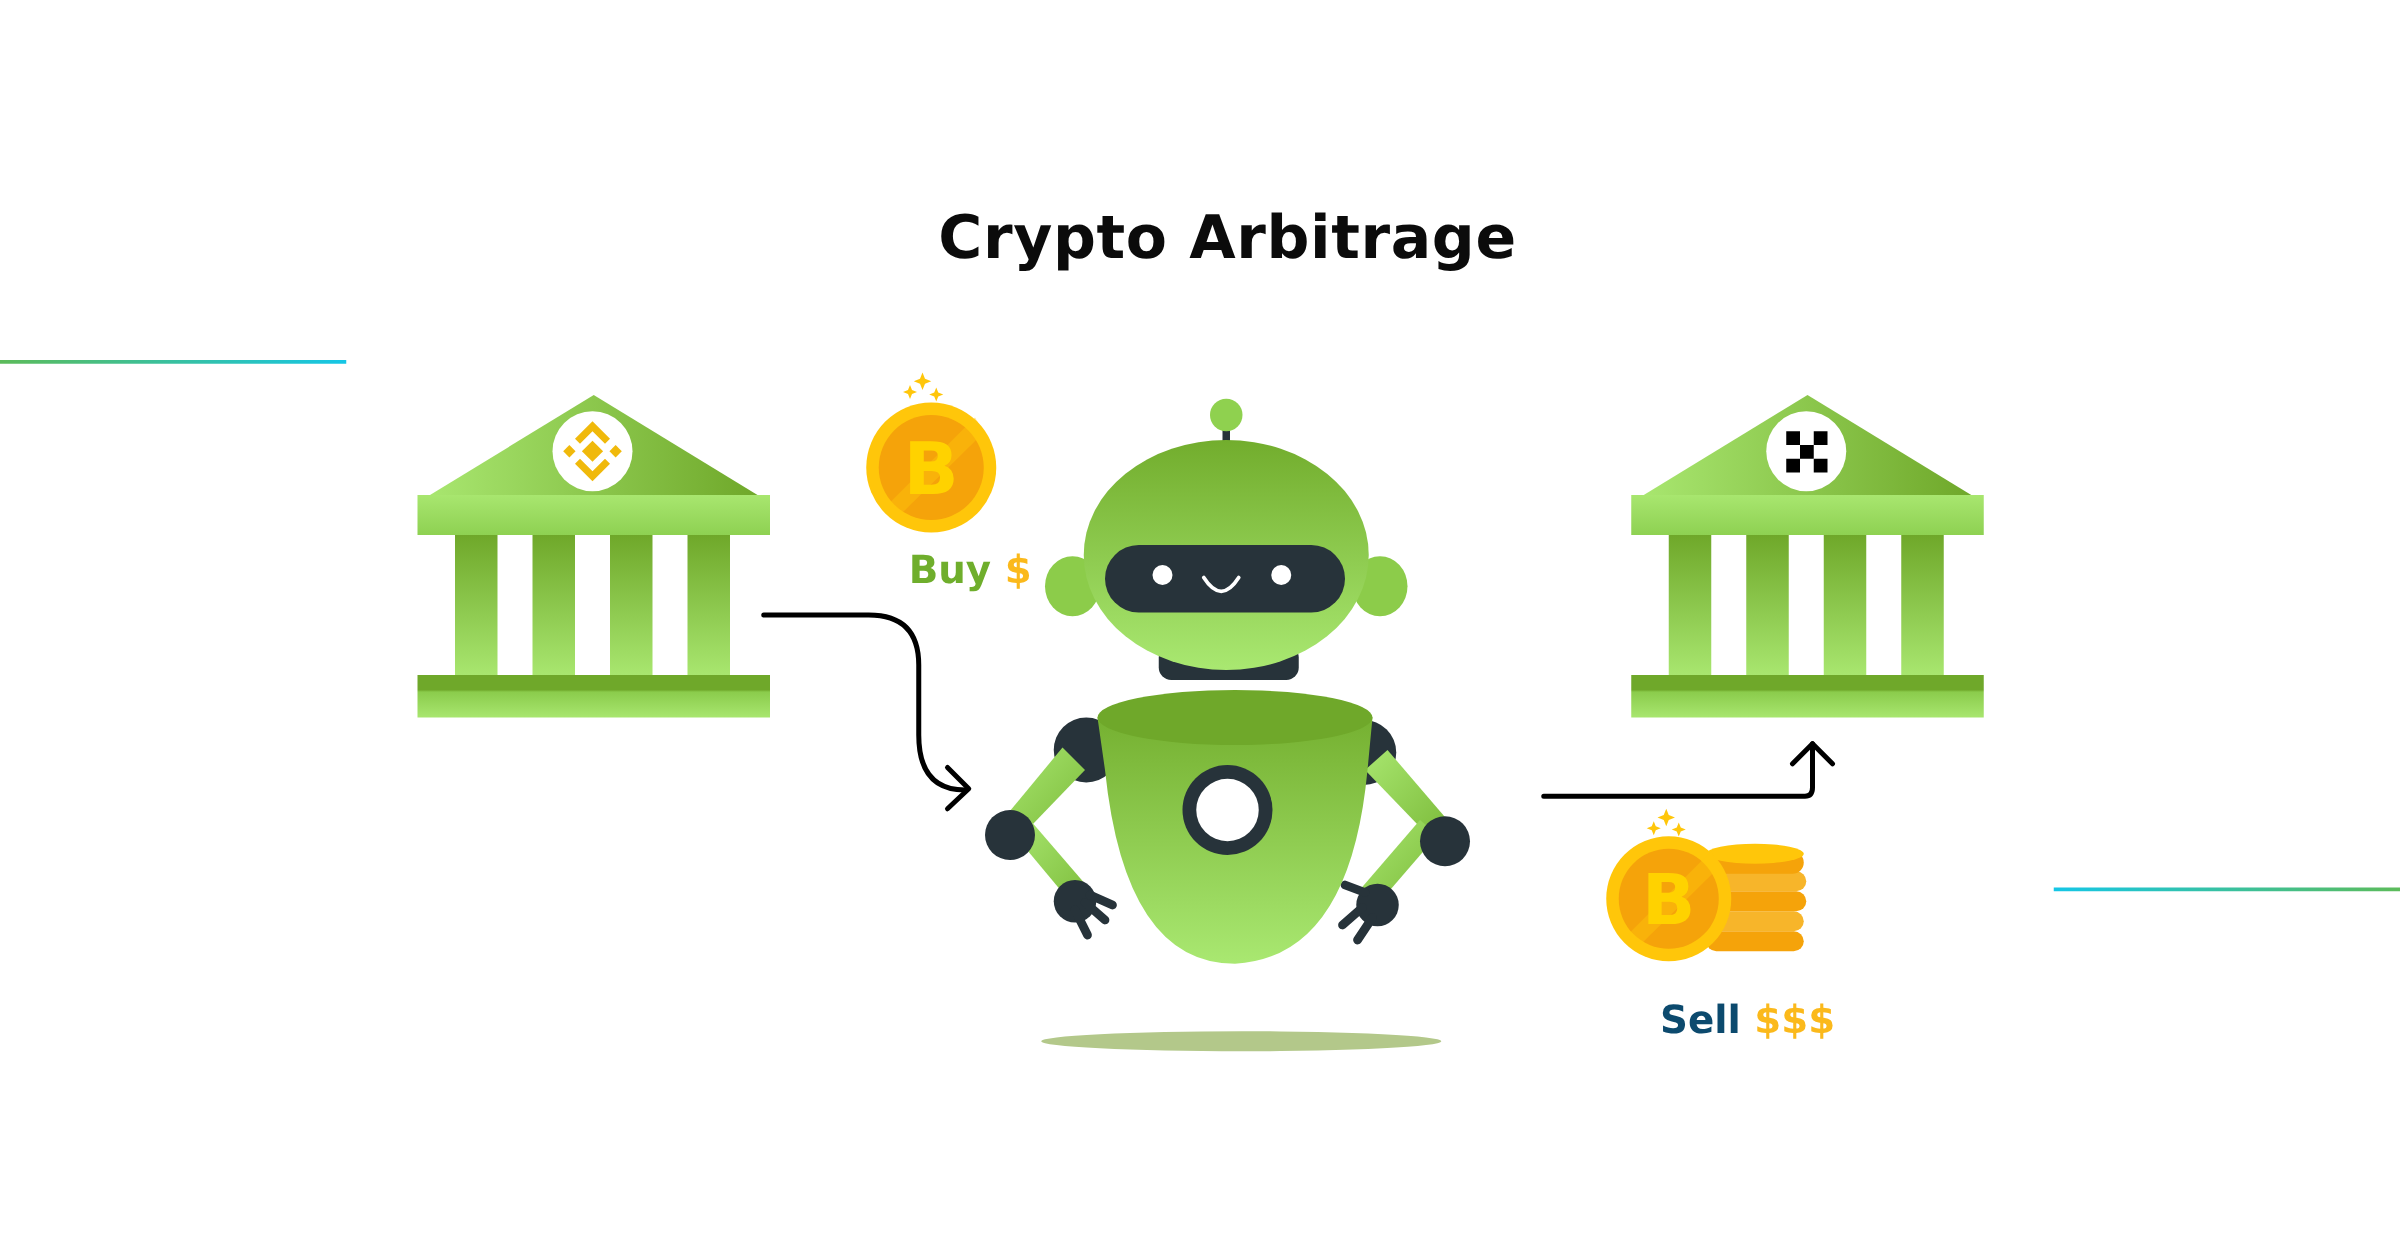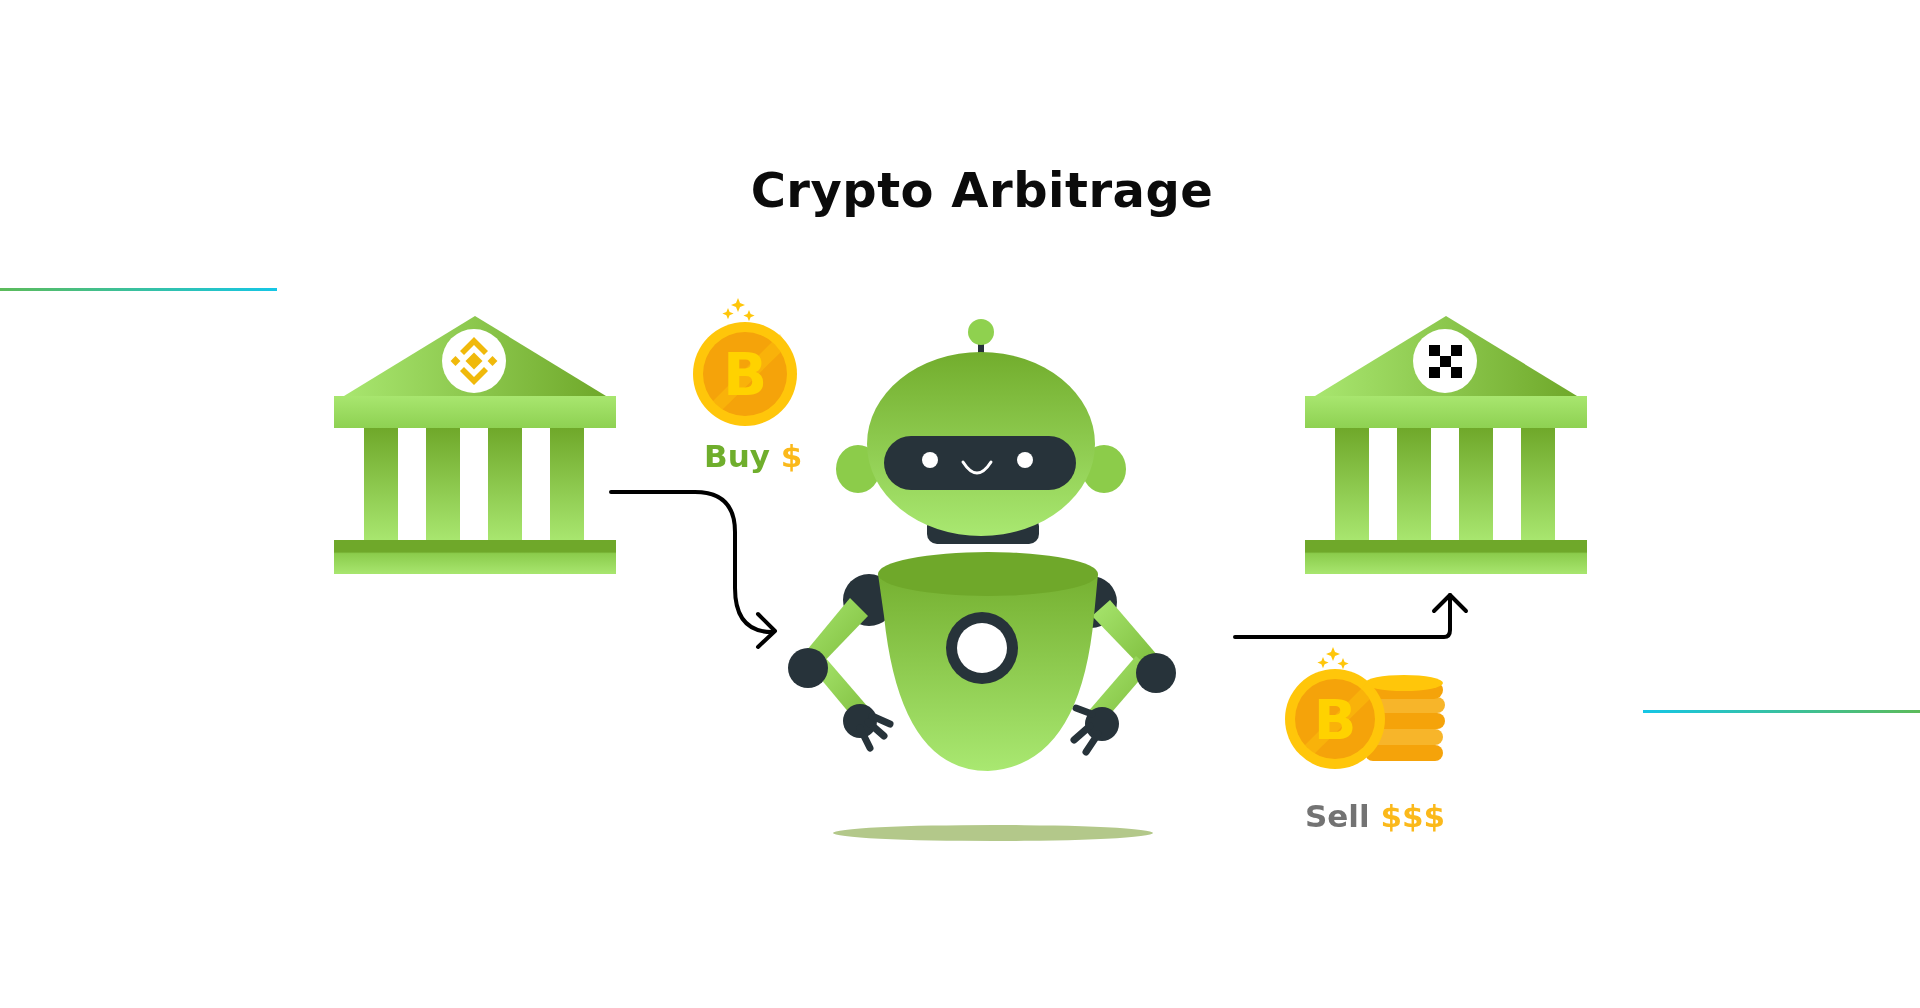--- a/index.html
+++ b/index.html
@@ -1,19 +1,19 @@
 <!DOCTYPE html>
 <html><head>
 <meta charset="utf-8">
 <style>
   html, body { margin:0; padding:0; background:#ffffff; }
   body { width:1920px; height:1008px; position:relative; overflow:hidden; font-family:"DejaVu Sans", sans-serif; }
   .title { position:absolute; left:0; width:1964px; top:162px; text-align:center; font-weight:bold; font-size:48px; color:#0b0b0b; letter-spacing:0.5px; }
   .deco-line { position:absolute; height:3px; }
-  .label { position:absolute; font-weight:bold; font-size:31px; white-space:nowrap; }
+  .label { position:absolute; font-weight:bold; font-size:31px; white-space:nowrap;margin-left:23px; }
   svg { position:absolute; overflow:visible; }
 </style>
 </head>
 <body>
 
 <div class="deco-line" style="left:0; top:288px; width:277px; background:linear-gradient(90deg,#5cbb5a,#15c6e6);"></div>
 <div class="deco-line" style="left:1643px; top:710px; width:277px; background:linear-gradient(90deg,#15c6e6,#5cbb5a);"></div>
 
 <div class="title">Crypto Arbitrage</div>
 
@@ -174,15 +174,15 @@
     <rect x="80" y="36" width="78" height="18" rx="9" fill="#f5a30a"></rect>
     <ellipse cx="119" cy="38" rx="39" ry="8" fill="#ffc60a"></ellipse>
   </g>
   <circle cx="50" cy="74" r="50" fill="#ffc60a"></circle>
   <circle cx="50" cy="74" r="40" fill="#f5a30a"></circle>
   <path d="M18,102 L84,36 L91,48 L28,110 Z" fill="#ffc60a" opacity="0.45"></path>
   <text x="50" y="94" text-anchor="middle" font-family="DejaVu Sans, sans-serif" font-weight="bold" font-size="56" fill="#ffd200">B</text>
 </svg>
 
 <div class="label" style="left:1305px; top:798px;">
-  <span style="color:#737373;">Sell</span>
+  <span style="color:#0c4a6e;">Sell</span>
   <span style="color:#fbb91b;">$$$</span>
 </div>
 
 </body></html>

